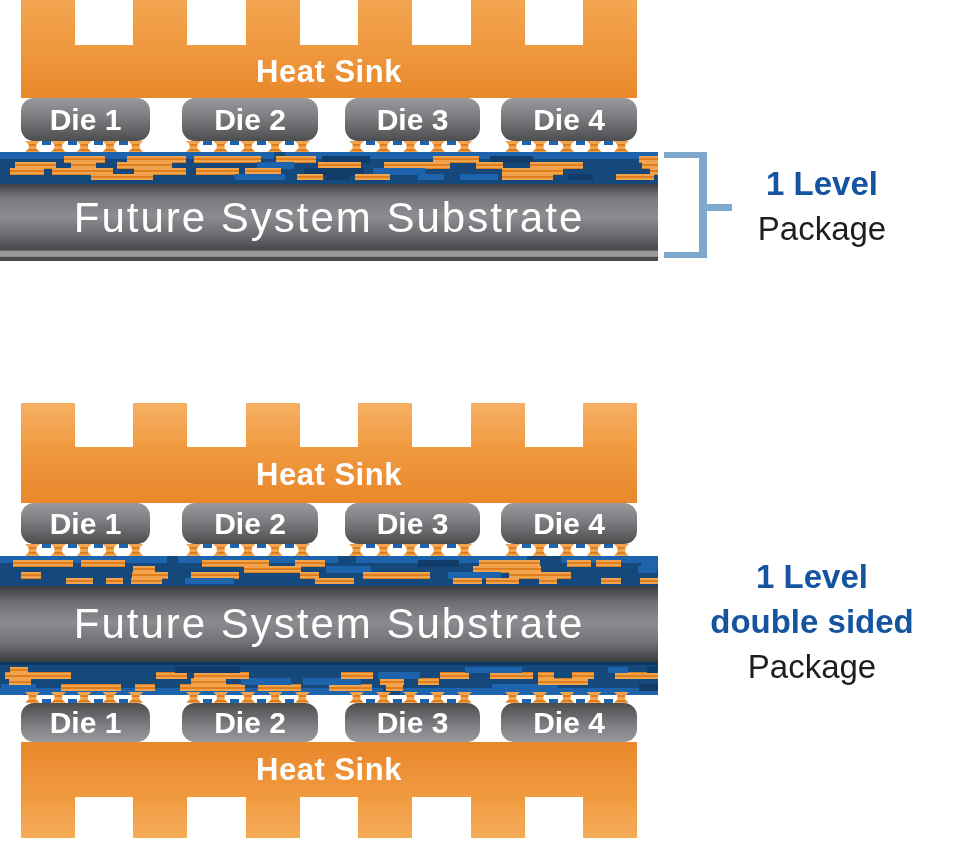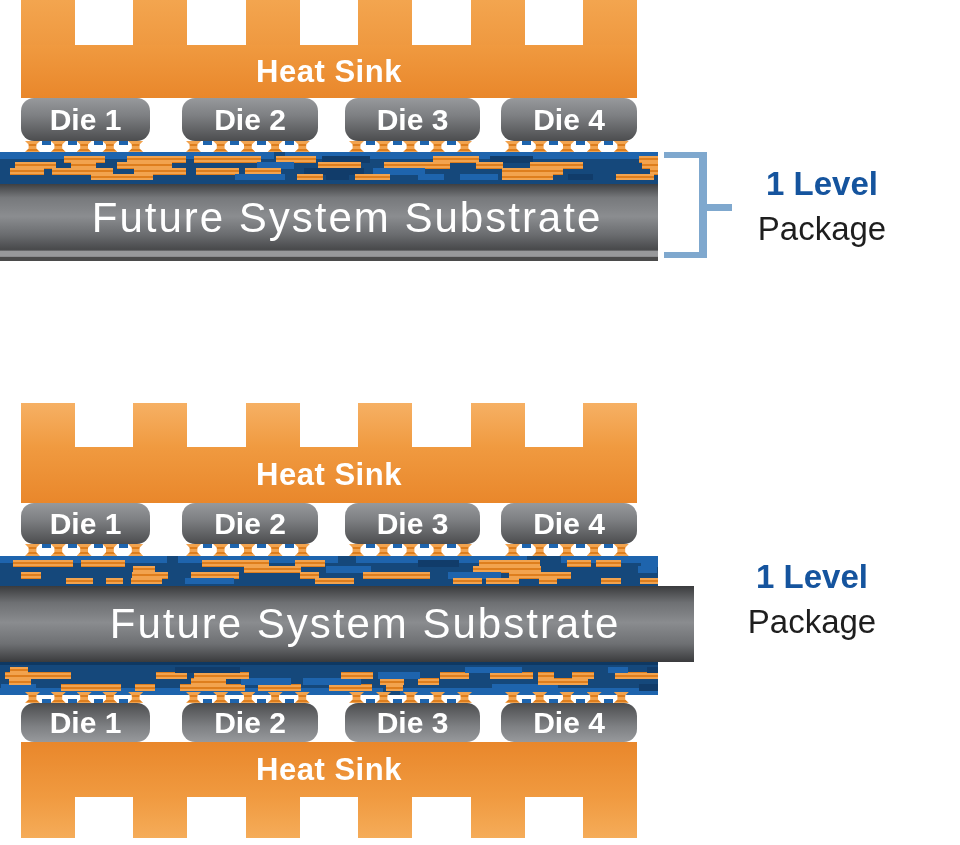--- a/index.html
+++ b/index.html
@@ -58,21 +58,21 @@
   .band.flip{transform:scaleY(-1);}
   .seg{position:absolute;}
   .seg-bright{background:#1E64AD;}
   .seg-dark{background:#113C6A;}
   .seg-trace{background:repeating-linear-gradient(180deg,#F2A34E 0 2px,#DE7E1D 2px 4px);}
 
   
   .substrate{
     position:absolute;left:0;width:658px;
     display:flex;align-items:center;justify-content:center;
-    color:#fff;font-size:42px;font-weight:400;letter-spacing:2px;white-space:nowrap;padding-left:36px;
+    color:#fff;font-size:42px;font-weight:400;letter-spacing:2px;white-space:nowrap;
   }
   .sub-capped{
     background:linear-gradient(180deg,#3F4042 0%,#77797C 18%,#8B8D90 42%,#6A6C6F 66%,
       #4A4B4D 84%,#4A4B4D 86%,#98999B 87%,#98999B 94%,#4B4B4B 95%,#4B4B4B 100%);
     padding-bottom:9px;box-sizing:border-box;
   }
   .sub-mid{background:linear-gradient(180deg,#3A3B3D 0%,#6E7073 22%,#8A8C8F 48%,#6E7073 76%,#3A3B3D 100%);}
 
   
   .brk{position:absolute;background:#7FA8CE;}
@@ -422,17 +422,18 @@
         <div class="fin down" style="left: 21px;"></div>
         <div class="fin down" style="left: 133.4px;"></div>
         <div class="fin down" style="left: 245.8px;"></div>
         <div class="fin down" style="left: 358.2px;"></div>
         <div class="fin down" style="left: 470.6px;"></div>
         <div class="fin down" style="left: 583px;"></div>
       </div>
 
     <div class="ann ann-bot">
       <div class="blue">1 Level</div>
+      <div class="blue">double sided</div>
       <div class="black">Package</div>
     </div>
   </section>
 
 </div>
 
 </body></html>

